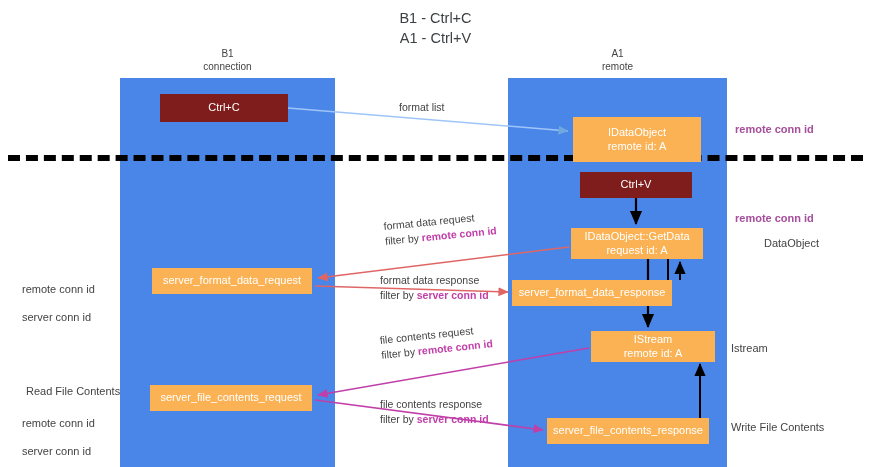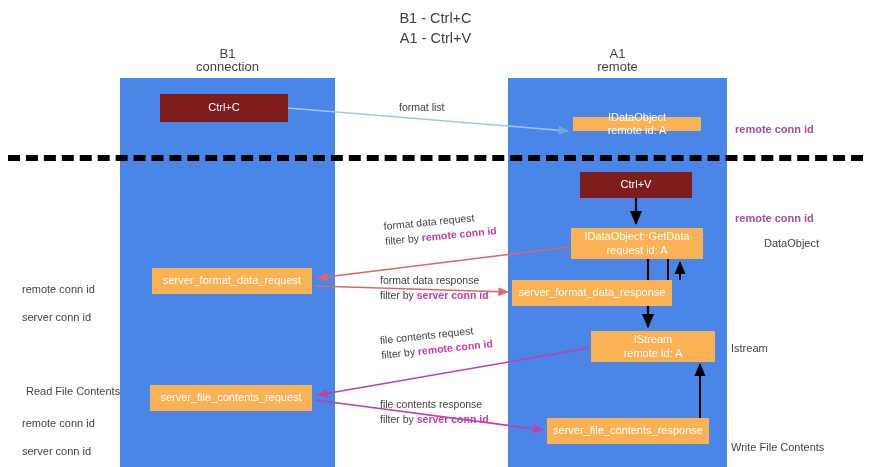--- a/index.html
+++ b/index.html
@@ -19,21 +19,21 @@
   .lane {
     position: absolute;
     background: #4a86e8;
   }
   #lane-b1 { left: 120px; top: 78px; width: 215px; height: 389px; }
   #lane-a1 { left: 508px; top: 78px; width: 219px; height: 389px; }
 
   .lane-header {
     position: absolute;
     text-align: center;
-    font-size: 13px;
+    font-size: 10px;
     color: #434343;
     line-height: 13px;
     white-space: pre-line;
   }
   #header-b1 { left: 150px; top: 47px; width: 155px; }
   #header-a1 { left: 540px; top: 47px; width: 155px; }
 
   
   #title {
     position: absolute;
@@ -66,21 +66,21 @@
     line-height: 13.5px;
     text-align: center;
     box-sizing: border-box;
     white-space: pre-line;
     z-index: 5;
   }
   .node.green  { background: #7f1d1d; }
   .node.orange { background: #fbb254; }
 
   #node-ctrlc    { left: 160px; top: 94px;  width: 128px; height: 28px; }
-  #node-idataobj { left: 573px; top: 117px; width: 128px; height: 14px; }
+  #node-idataobj { left: 573px; top: 117px; width: 128px; height: 45px; }
   #node-ctrlv    { left: 580px; top: 172px; width: 112px; height: 26px; }
   #node-getdata  { left: 571px; top: 228px; width: 132px; height: 31px; }
   #node-sfdreq   { left: 152px; top: 268px; width: 160px; height: 26px; }
   #node-sfdres   { left: 512px; top: 280px; width: 160px; height: 26px; }
   #node-istream  { left: 591px; top: 331px; width: 124px; height: 31px; }
   #node-sfcreq   { left: 150px; top: 385px; width: 162px; height: 26px; }
   #node-sfcres   { left: 547px; top: 418px; width: 162px; height: 26px; }
 
   
   .side-label {
@@ -90,21 +90,21 @@
     color: #434343;
     white-space: pre-line;
   }
   .side-label.purple { color: #a64d9c; font-weight: bold; }
   .side-label.plain  { color: #434343; }
 
   #lbl-remote-1   { left: 735px; top: 122px; }
   #lbl-remote-2   { left: 735px; top: 211px; }
   #lbl-dataobject { left: 731px; top: 236px; padding-left: 33px; }
   #lbl-istream    { left: 731px; top: 341px; }
-  #lbl-writefile  { left: 731px; top: 440px; }
+  #lbl-writefile  { left: 731px; top: 420px; }
 
   #lbl-left-conn  { left: 22px; top: 268px; }
   #lbl-readfile   { left: 26px; top: 384px; }
   #lbl-left-conn2 { left: 22px; top: 402px; }
 
   
   .edge-label {
     position: absolute;
     font-size: 10.5px;
     line-height: 15px;

